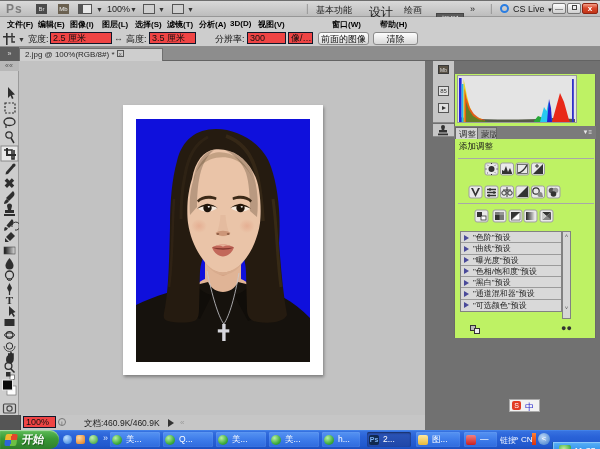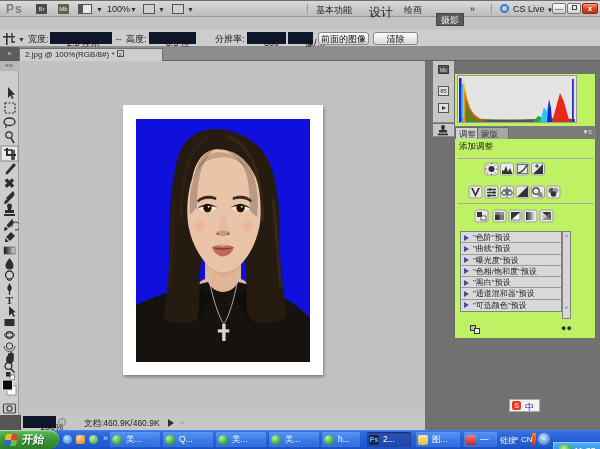--- a/index.html
+++ b/index.html
@@ -4,21 +4,21 @@
 html,body{width:600px;height:449px;overflow:hidden}
 body{font-family:"Liberation Sans",sans-serif;-webkit-font-smoothing:antialiased}
 #w{position:relative;width:600px;height:449px;background:#c2c2c2;overflow:hidden}
 .a{position:absolute}
 .tx{position:absolute;white-space:nowrap}
 
 #appbar{left:0;top:0;width:600px;height:17px;background:linear-gradient(#d9d9d9,#bdbdbd);border-top:1px solid #6e6e6e;border-bottom:1px solid #979797}
 #menubar{left:0;top:17px;width:600px;height:13px;background:#cdcdcd;font-size:8px;color:#000;font-weight:bold}
 #optbar{left:0;top:30px;width:600px;height:17px;background:#cdcdcd;border-bottom:1px solid #8f8f8f;font-size:9px;color:#111}
 #tabbar{left:0;top:47px;width:600px;height:14px;background:#8d8d8d;border-bottom:1px solid #636363}
-.inp{position:absolute;background:#e5e5e5;border:6px solid #0f172a;font-size:9px;color:#111;line-height:11px;padding-left:11px;top:2px;height:12px}
+.inp{position:absolute;background:#ef4444;border:1px solid #0f172a;font-size:9px;color:#111;line-height:11px;padding-left:2px;top:2px;height:12px}
 .btn{position:absolute;top:2px;height:13px;border:1px solid #8a8a8a;border-radius:3px;background:linear-gradient(#fdfdfd,#d8d8d8);font-size:9px;color:#111;text-align:center;line-height:12px}
 
 #toolbox{left:0;top:61px;width:19px;height:354px;background:#cdcdcd;border-right:1px solid #9a9a9a}
 #canvas{left:19px;top:61px;width:406px;height:354px;background:#c2c2c2}
 #rdark{left:425px;top:61px;width:175px;height:369px;background:#717171}
 #photo{position:absolute;left:104px;top:44px;width:200px;height:270px;background:#fff;box-shadow:1px 2px 3px rgba(0,0,0,.35)}
 #pimg{position:absolute;left:13px;top:14px;width:174px;height:243px;background:#0f10dc}
 
 .ptabs{position:absolute;height:13px;background:#7b7b7b;font-size:8.5px;color:#2a2a2a}
 .ptab{position:absolute;top:1px;height:12px;background:#d2d2d2;border:1px solid #696969;border-bottom:none;padding:1px 3px 0 3px;white-space:nowrap;overflow:hidden}
@@ -56,20 +56,33 @@
   <span class="tx" style="left:436px;top:12px;width:28px;height:13px;background:#5a5a5a;border:1px solid #454545;color:#eee;font-size:9px;text-align:center;line-height:12px">摄影</span>
   <span class="tx" style="left:470px;top:3px;font-size:9px;color:#222">»</span>
   <span class="tx" style="left:490px;top:2px;color:#8e8e8e;font-size:10px">|</span>
   <span class="tx" style="left:500px;top:3px;width:9px;height:9px;border-radius:50%;border:2px solid #2a7de1"></span>
   <span class="tx" style="left:513px;top:3px;font-size:9px;color:#1a1a1a">CS Live <span style="font-size:6px">▼</span></span>
   <span class="tx" style="left:552px;top:2px;width:14px;height:11px;background:linear-gradient(#fdfdfd,#cfcfcf);border:1px solid #777;border-radius:2px;font-size:8px;text-align:center;line-height:9px;color:#333">—</span>
   <span class="tx" style="left:567px;top:2px;width:14px;height:11px;background:linear-gradient(#fdfdfd,#cfcfcf);border:1px solid #777;border-radius:2px;font-size:7px;text-align:center;line-height:10px;color:#333"><span style="display:inline-block;width:5px;height:5px;border:1px solid #444;background:#eee;vertical-align:1px"></span></span>
   <span class="tx" style="left:582px;top:2px;width:16px;height:11px;background:linear-gradient(#f5a088,#d9472b 45%,#c03417);border:1px solid #8e2413;border-radius:2px;font-size:8px;text-align:center;line-height:10px;color:#fff;font-weight:bold">x</span>
 </div>
 
+<div class="a" id="menubar">
+  <span class="tx" style="left:7px;top:2px">文件(F)</span>
+  <span class="tx" style="left:38px;top:2px">编辑(E)</span>
+  <span class="tx" style="left:70px;top:2px">图像(I)</span>
+  <span class="tx" style="left:102px;top:2px">图层(L)</span>
+  <span class="tx" style="left:135px;top:2px">选择(S)</span>
+  <span class="tx" style="left:167px;top:2px">滤镜(T)</span>
+  <span class="tx" style="left:199px;top:2px">分析(A)</span>
+  <span class="tx" style="left:230px;top:2px">3D(D)</span>
+  <span class="tx" style="left:258px;top:2px">视图(V)</span>
+  <span class="tx" style="left:332px;top:2px">窗口(W)</span>
+  <span class="tx" style="left:380px;top:2px">帮助(H)</span>
+</div>
 
 <div class="a" id="optbar">
   <svg class="a" style="left:3px;top:3px" width="12" height="12" viewBox="0 0 12 12">
         <path d="M3 0v3h-3v1.6h3v7.4h1.6v-7.4h7.4v-1.6h-7.4v-3z" fill="#333"></path>
         <path d="M9 0v3M9 4.6v4.4h3" stroke="#333" stroke-width="1.4" fill="none"></path>
       </svg>
   <span class="tx" style="left:18px;top:6px;color:#333;font-size:7px">▼</span>
   <span class="tx" style="left:28px;top:3px">宽度:</span>
   <span class="inp" style="left:50px;width:62px">2.5 厘米</span>
   <span class="tx" style="left:114px;top:3px;color:#444">↔</span>
@@ -261,21 +274,21 @@
       <path d="M82,46 L86,31 L88.5,35 L90.5,26 L92.5,36 L94.5,46 Z" fill="#28c8f0"></path>
       <path d="M89,46 L91,23 L93,32 L94,46 Z" fill="#2020d0"></path>
       <path d="M94,46 L102,17 L106,26 L111,44 L112,46 Z" fill="#e82818"></path>
       <rect x="114" y="3" width="1.8" height="43" fill="#3030c8"></rect>
     </svg>
   </div>
 </div>
 
 <div class="ptabs" style="left:454px;top:126px;width:142px">
   <div class="ptab" style="left:1px;width:32px">调整</div>
-  <div class="ptab off" style="left:23px;width:32px">蒙版</div>
+  <div class="ptab off" style="left:23px;width:20px">蒙版</div>
   <span class="tx" style="right:4px;top:3px;color:#e8e8e8;font-size:6px">▼≡</span>
 </div>
 <div class="pbody" id="adjbody" style="left:454px;top:139px;width:142px;height:199px">
   <span class="tx" style="left:4px;top:2px;font-size:8.5px;color:#1a1a1a">添加调整</span>
   <div class="a" style="left:3px;top:19px;width:136px;height:1px;background:#a8a8a8"></div>
   <div class="a" style="left:3px;top:64px;width:136px;height:1px;background:#a8a8a8"></div>
   <svg class="a" style="left:0;top:22px" width="142" height="64" viewBox="0 0 142 64" id="adjicons">
     <g stroke="#9f9f9f" fill="#e9e9e9">
       <rect x="30" y="2" width="13" height="12" rx="2"></rect>
           <rect x="45.5" y="2" width="13" height="12" rx="2"></rect>

